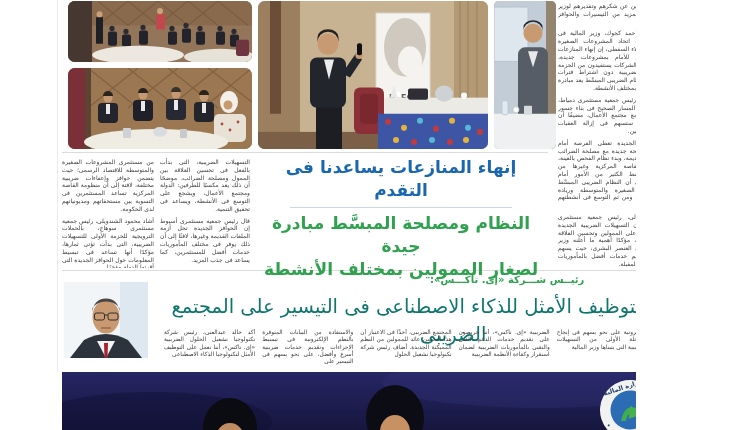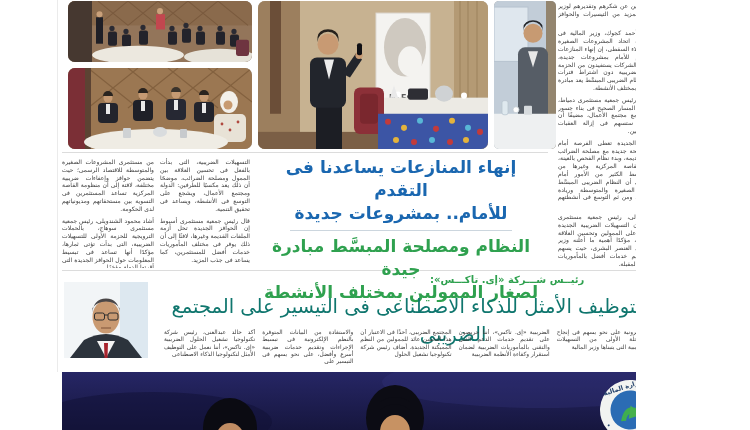--- a/index.html
+++ b/index.html
@@ -197,21 +197,20 @@
 
   <p>حزمة تسهيلاتها، معربين عن شكرهم وتقديرهم لوزير المالية، آملين فى المزيد من التيسيرات والحوافز الداعمة للاستثمار.</p>
       <p>قالوا، عقب لقائهم أحمد كجوك، وزير المالية فى الاجتماع الذى نظمه اتحاد المشروعات الصغيرة والمتوسطة برئاسة علاء السقطى، إن إنهاء المنازعات يساعدنا فى التقدم للأمام بمشروعات جديدة، موضحين أن الأفراد والشركات يستفيدون من الحزمة الأولى للتسهيلات الضريبية دون اشتراط فترات للمشروعات، وأن النظام الضريبى المبسَّط يعد مبادرة جيدة لصغار الممولين بمختلف الأنشطة.</p>
       <p>أكد د. أسامة حليقة، رئيس جمعية مستثمرى دمياط، أن وزارة المالية تتبع المسار الصحيح فى بناء جسور الشراكة والمساندة مع مجتمع الأعمال، مضيفًا أن التسهيلات الضريبية ستسهم فى إزالة العقبات والتحديات أمام الممولين.</p>
       <p>أوضح أن الحوافز الجديدة تعطى الفرصة أمام المستثمرين لفتح صفحة جديدة مع مصلحة الضرائب وغلق كل الملفات القديمة، وبدء نظام الفحص بالعينة، وتفعيل منظومة القاصة المركزية وغيرها من الإجراءات التى تبسط الكثير من الأمور أمام الممولين، مشيرًا إلى أن النظام الضريبى المبسَّط يحفز المشروعات الصغيرة والمتوسطة وريادة الأعمال على التطوير، ومن ثم التوسع فى أنشطتهم الاقتصادية.</p>
       <p>قال عبد الله الغزالى، رئيس جمعية مستثمرى المنطقة الصناعية، إن التسهيلات الضريبية الجديدة خطوة جيدة للتيسير على الممولين وتحسين العلاقة مع المصالح الإيرادية، مؤكدًا أهمية ما أعلنه وزير المالية بالاستثمار فى العنصر البشرى، حيث يسهم ذلك فى ضمان تقديم خدمات أفضل بالمأموريات الضريبية خلال الفترة المقبلة.</p>
     </div>
 
   <div class="abs hl-block" dir="rtl">
     <div class="hl-line hl-blue">إنهاء المنازعات يساعدنا فى التقدم</div>
-    <div class="hl-line hl-blue">للأمام.. بمشروعات جديدة</div>
     <div class="hl-div"></div>
     <div class="hl-line hl-green">النظام ومصلحة المبسَّط مبادرة جيدة</div>
     <div class="hl-line hl-green">لصغار الممولين بمختلف الأنشطة</div>
   </div>
 
   <div class="abs col col-inner" dir="rtl">
 
   <p>التسهيلات الضريبية، التى بدأت بالفعل فى تحسين العلاقة بين الممول ومصلحة الضرائب، موضحًا أن ذلك يعد مكسبًا للطرفين: الدولة ومجتمع الأعمال، ويشجع على التوسع فى الأنشطة، ويساعد فى تحقيق التنمية.</p>
       <p>قال رئيس جمعية مستثمرى أسيوط إن الحوافز الجديدة تحل أزمة الملفات القديمة وغيرها، لافتًا إلى أن ذلك يوفر فى مختلف المأموريات خدمات أفضل للمستثمرين، كما يساعد فى جذب المزيد.</p>
     </div>

